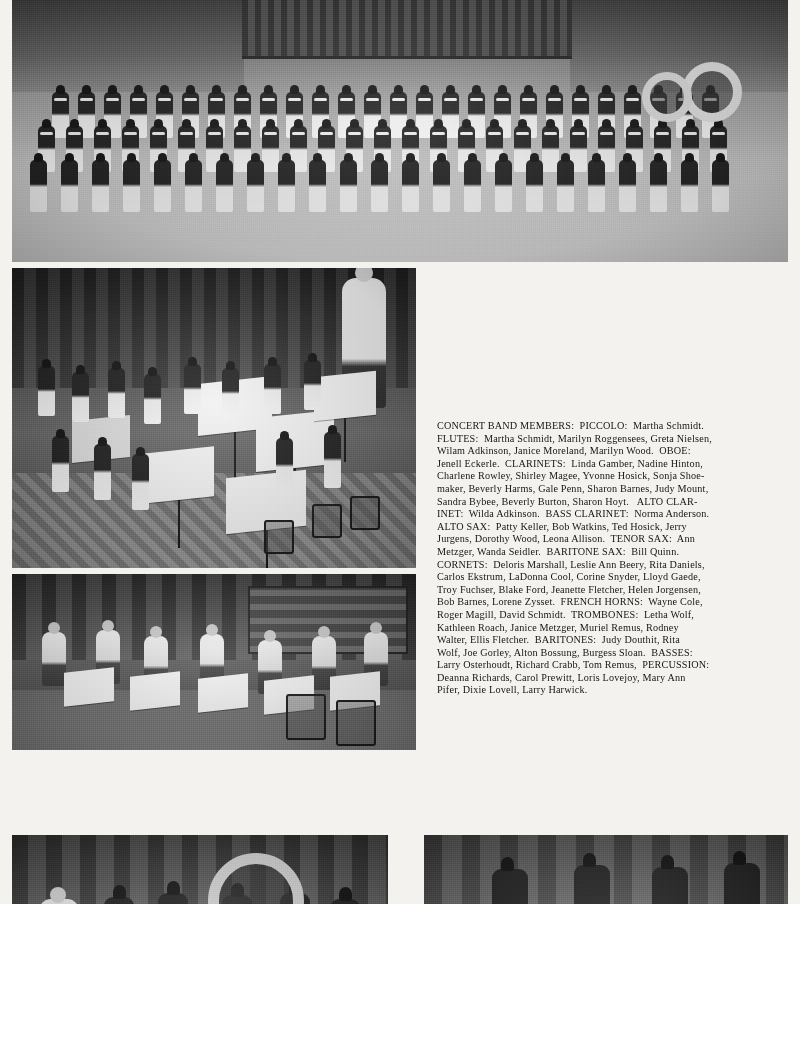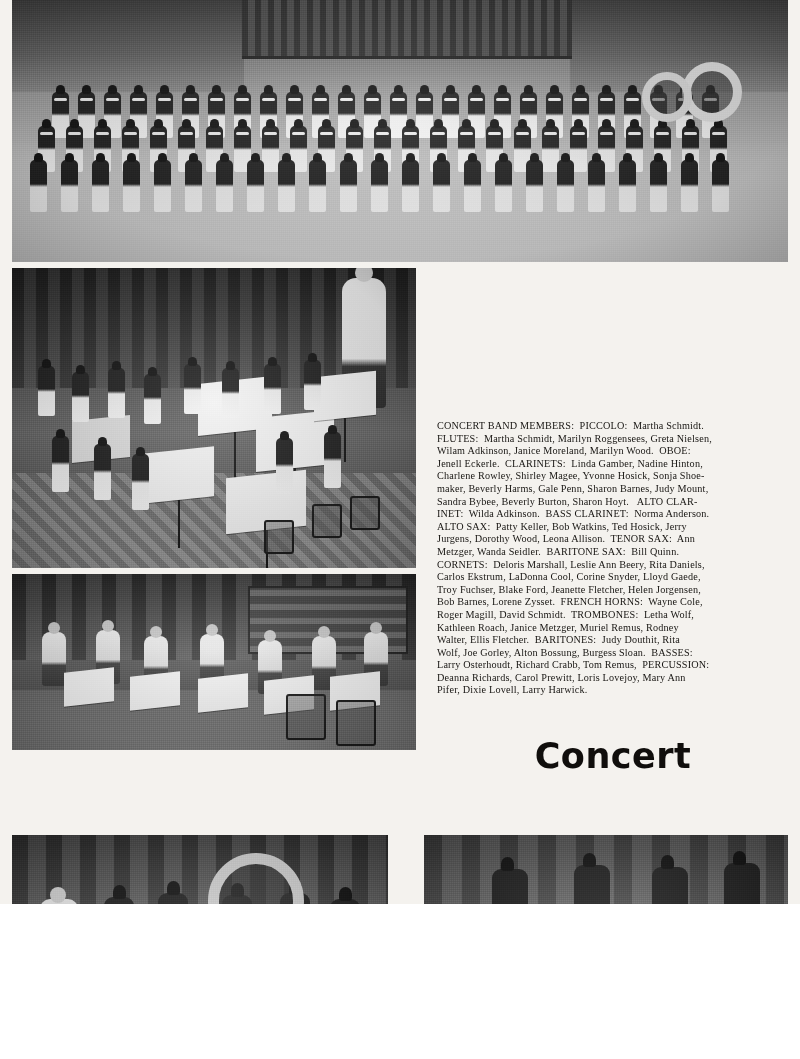--- a/index.html
+++ b/index.html
@@ -448,21 +448,20 @@
 Bob Barnes, Lorene Zysset.  FRENCH HORNS:  Wayne Cole,
 Roger Magill, David Schmidt.  TROMBONES:  Letha Wolf,
 Kathleen Roach, Janice Metzger, Muriel Remus, Rodney
 Walter, Ellis Fletcher.  BARITONES:  Judy Douthit, Rita
 Wolf, Joe Gorley, Alton Bossung, Burgess Sloan.  BASSES:
 Larry Osterhoudt, Richard Crabb, Tom Remus,  PERCUSSION:
 Deanna Richards, Carol Prewitt, Loris Lovejoy, Mary Ann
 Pifer, Dixie Lovell, Larry Harwick.</div>
 
   <div id="headline">
-    <span class="l1">Concert</span>
   </div>
 
 
   <div class="photo" id="photo-brass-group">
     <div class="bg-wall"></div>
     <div class="bg-floor"></div>
 
     <div style="position:absolute; left:28px; top:64px; width:38px; height:78px;
                 background:linear-gradient(180deg,#e8e6dc 0%,#dedcd2 52%,#4b4945 58%,#413f3a 100%);
                 border-radius:10px 10px 3px 3px;"></div>

